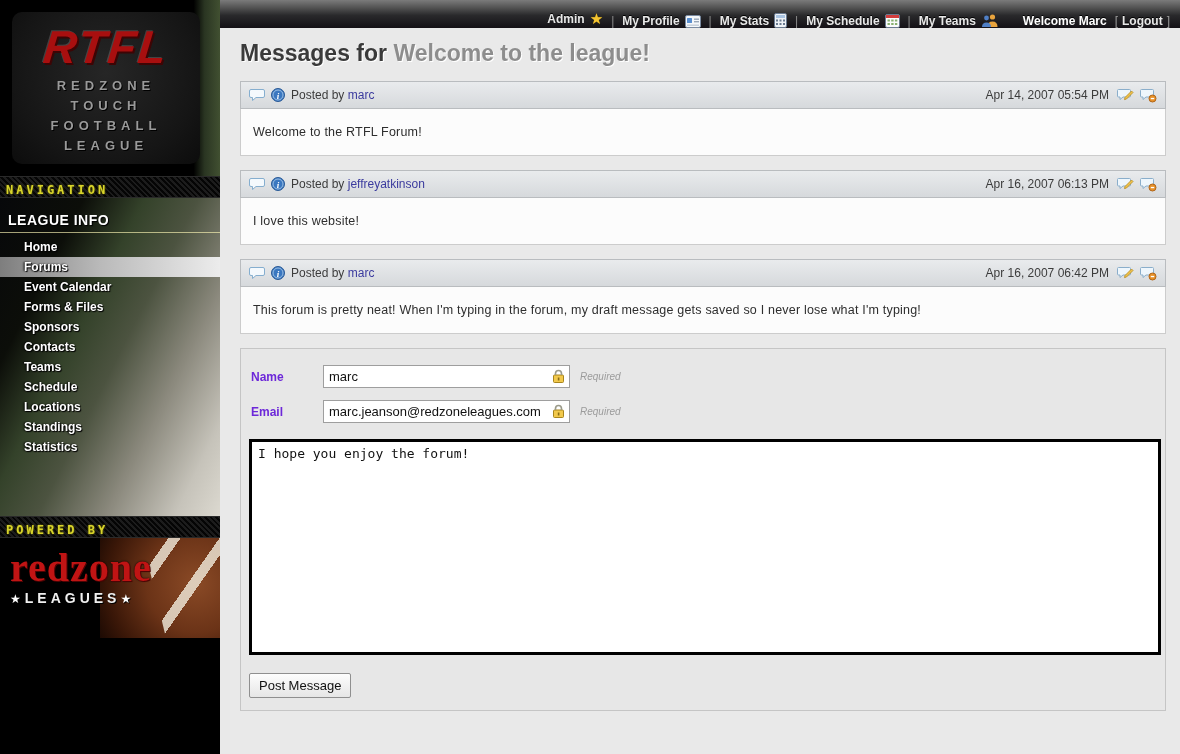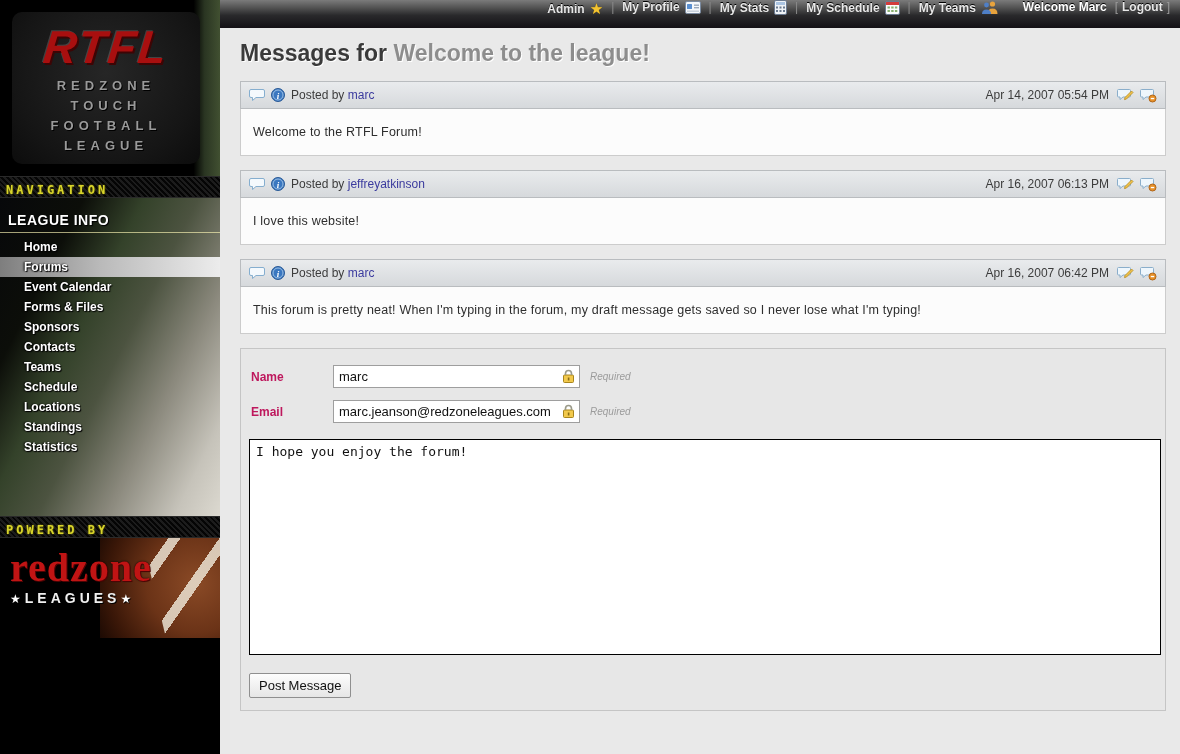--- a/index.html
+++ b/index.html
@@ -23,21 +23,21 @@
   .football { position:absolute; right:0; top:0; width:120px; height:100px; background:radial-gradient(circle at 80% 45%, #8a4a26 0%, #6b3317 45%, #3a1708 80%, #1c0a03 100%); }
   .laces { position:absolute; right:0; top:0; width:120px; height:100px; background:repeating-linear-gradient(125deg, transparent 0 14px, rgba(245,240,225,0.92) 14px 24px, transparent 24px 42px); opacity:0.85; clip-path:polygon(35% 0,100% 0,100% 70%,55% 100%); }
   .rz-logo { position:absolute; left:10px; top:12px; }
   .rz-title { color:#c01414; font-family:"Liberation Serif","DejaVu Serif",serif; font-weight:bold; font-size:40px; line-height:0.9; letter-spacing:1px; text-shadow:1px 1px 0 #4d0404, 0 0 2px #000; }
   .rz-sub { margin-top:4px; color:#efefef; font-weight:bold; font-size:14px; letter-spacing:4px; text-shadow:1px 1px 0 #000; }
   .rz-sub .star { font-size:12px; color:#fff; }
   .sidebar-fill { height:138px; background:#000; }
 
   
   .main { position:absolute; left:220px; top:0; width:960px; height:754px; background:#e9e9e9; }
-  .topbar { height:28px; background:linear-gradient(180deg,#7b7b7b 0%,#4f4f4f 30%,#29292b 55%,#141116 100%); display:flex; align-items:flex-start; justify-content:flex-end; padding-right:10px; white-space:nowrap; }
+  .topbar { height:28px; background:linear-gradient(180deg,#7b7b7b 0%,#4f4f4f 30%,#29292b 55%,#141116 100%); display:flex; align-items:flex-end; justify-content:flex-end; padding-right:10px; white-space:nowrap; }
   .tb-item { display:inline-flex; align-items:center; gap:5px; color:#e8e8e8; font-weight:bold; font-size:12px; text-shadow:0 -1px 0 #000; cursor:pointer; }
   .tb-sep { color:#8a8a8a; margin:0 8px; font-size:12px; }
   .tb-welcome { color:#fff; font-weight:bold; font-size:12px; margin:0 8px 0 24px; text-shadow:0 -1px 0 #000; }
   .tb-bracket { color:#9a9a9a; font-size:12px; }
   .tb-logout { color:#e8e8e8; font-weight:bold; font-size:12px; margin:0 4px; cursor:pointer; text-shadow:0 -1px 0 #000; }
   .star-glyph { color:#f4c431; font-size:15px; text-shadow:0 0 1px #7a5c00; }
 
   .content { padding:10px 14px 0 20px; }
   .breadcrumb { font-size:12px; font-weight:bold; color:#555; padding:2px 0 6px 0; }
   .breadcrumb a { color:#303a96; text-decoration:none; cursor:pointer; }
@@ -50,26 +50,26 @@
   .msg-header { height:28px; background:linear-gradient(180deg,#e9ebed 0%,#d6d9dc 100%); border:1px solid #b9bcbf; display:flex; align-items:center; padding:0 8px; }
   .msg-header .hdr-left { display:flex; align-items:center; gap:6px; flex:1; }
   .posted-by { font-size:12px; color:#3c3c3c; }
   .posted-by a { color:#3b3b9e; text-decoration:none; cursor:pointer; }
   .msg-date { font-size:12px; color:#3c3c3c; margin-right:8px; }
   .hdr-icons { display:flex; align-items:center; gap:6px; }
   .msg-body { background:#fcfcfc; border:1px solid #cccccc; border-top:none; padding:16px 12px; font-size:12.5px; color:#2e2e2e; letter-spacing:0.2px; }
 
   .form-box { border:1px solid #c5c5c5; margin-top:12px; padding:10px 8px 12px 8px; background:#e7e7e7; }
   .form-row { display:flex; align-items:center; margin:6px 0 12px 2px; }
-  .form-label { width:82px; font-size:12px; font-weight:bold; color:#be185d; }
+  .form-label { width:72px; font-size:12px; font-weight:bold; color:#6d28d9; }
   .input-wrap { position:relative; width:247px; }
   .input-wrap input { width:247px; height:23px; border:1px solid #9e9e9e; background:#fff; font-size:13px; padding:2px 24px 2px 5px; color:#111; }
   .lock-icon { position:absolute; right:4px; top:4px; }
   .required { font-style:italic; font-size:10px; color:#9b9b9b; margin-left:10px; }
-  .msg-textarea { width:912px; height:216px; border:1px solid #000000; background:#fff; font-family:"DejaVu Sans Mono","Liberation Mono",monospace; font-size:13px; color:#111; padding:4px 6px; resize:none; margin-top:4px; }
+  .msg-textarea { width:912px; height:216px; border:3px solid #000000; background:#fff; font-family:"DejaVu Sans Mono","Liberation Mono",monospace; font-size:13px; color:#111; padding:4px 6px; resize:none; margin-top:4px; }
   .post-btn { margin-top:14px; font-size:13px; color:#111; background:linear-gradient(180deg,#fdfdfd,#e6e6e6); border:1px solid #8f8f8f; border-radius:2px; padding:4px 9px; cursor:pointer; }
 
   .footer { text-align:center; margin-top:20px; font-size:11.5px; color:#3c3c5a; line-height:1.9; }
 
   svg { display:block; }
 </style>
 </head>
 <body>
 
 <div id="app">

